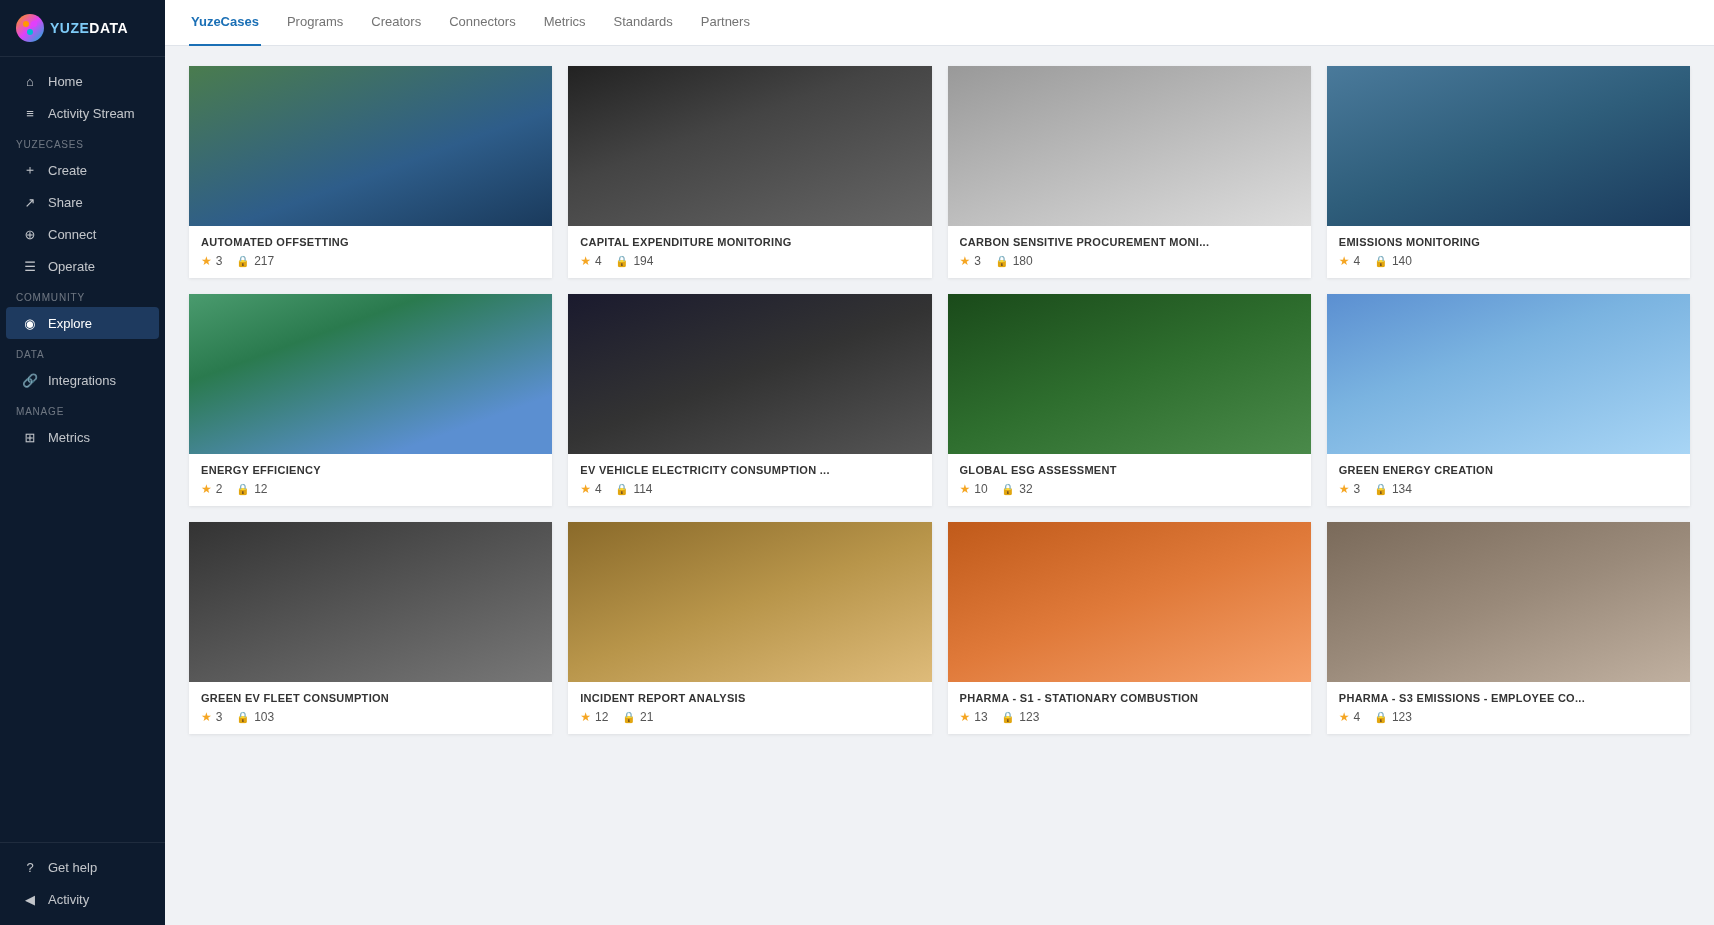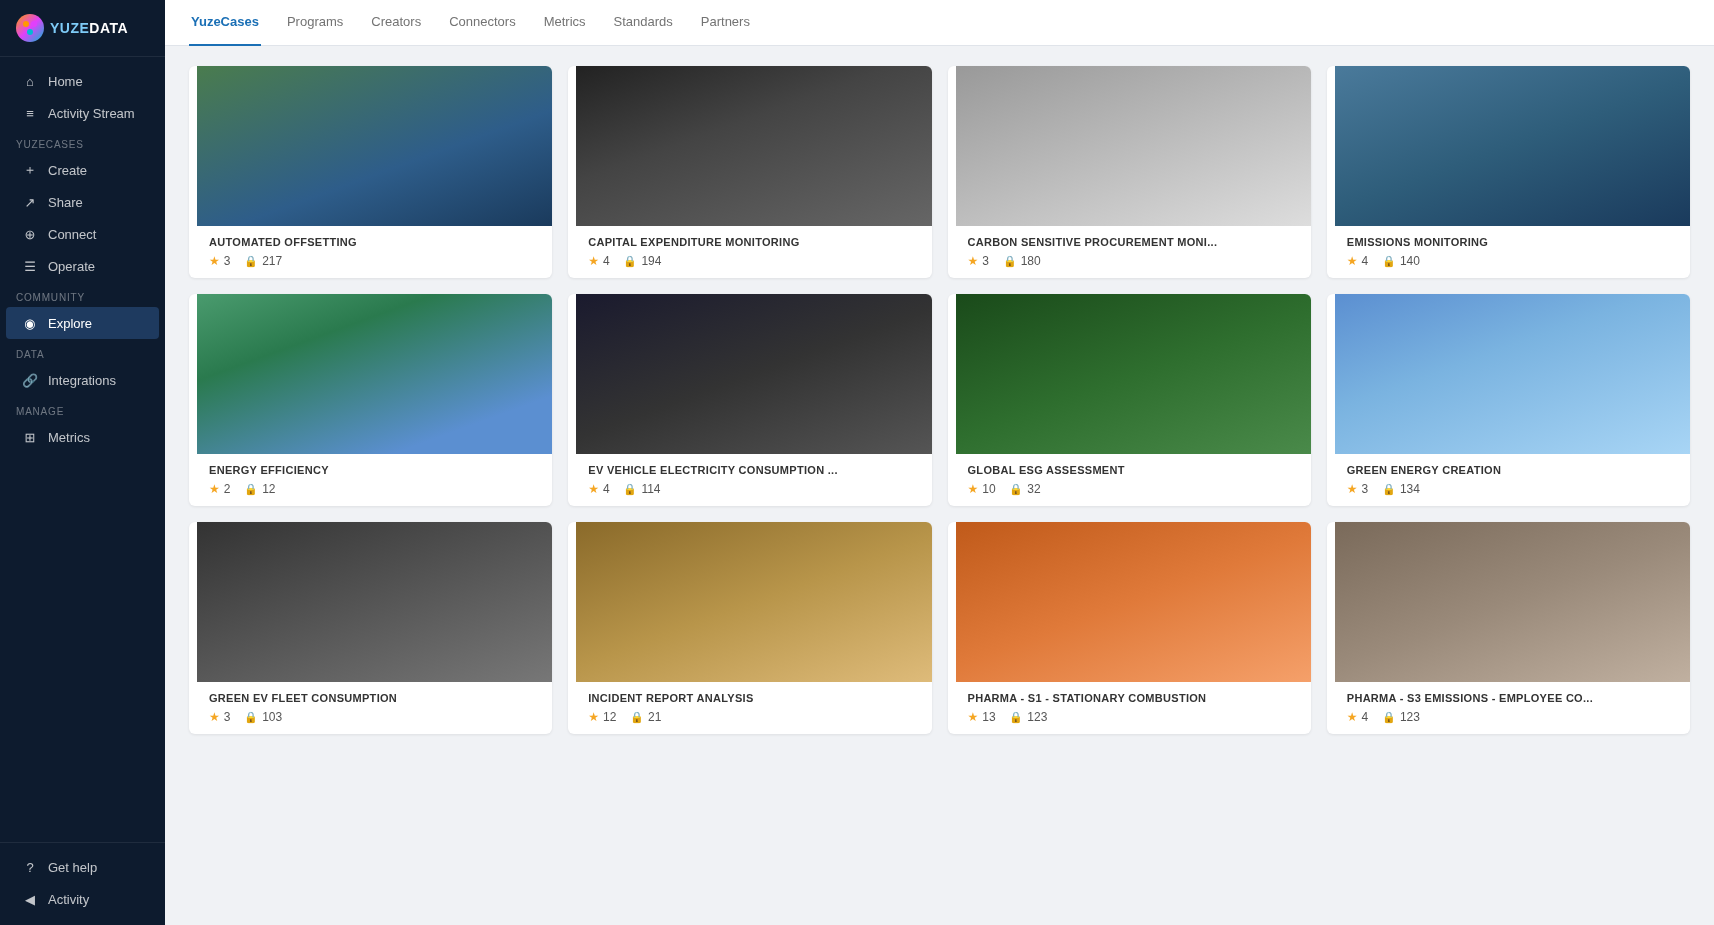--- a/index.html
+++ b/index.html
@@ -101,25 +101,24 @@
 
     
     .card-grid {
       display: grid;
       grid-template-columns: repeat(4, 1fr);
       gap: 16px;
     }
 
     .card {
       background: #fff;
-      border-radius: 6px;
+      border-radius: 0;
       overflow: hidden;
       box-shadow: 0 1px 3px rgba(0,0,0,0.08);
       cursor: pointer;
-      padding-left: 8px;
     }
     .card-img-placeholder {
       width: 100%;
       height: 160px;
       background: #aaa;
       display: flex; align-items: center; justify-content: center;
       font-size: 11px; color: #666;
     }
     .card-body {
       padding: 10px 12px;

